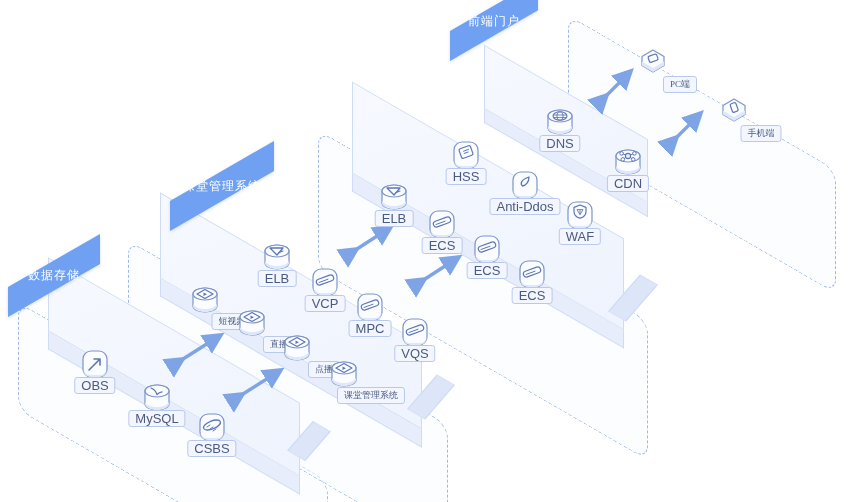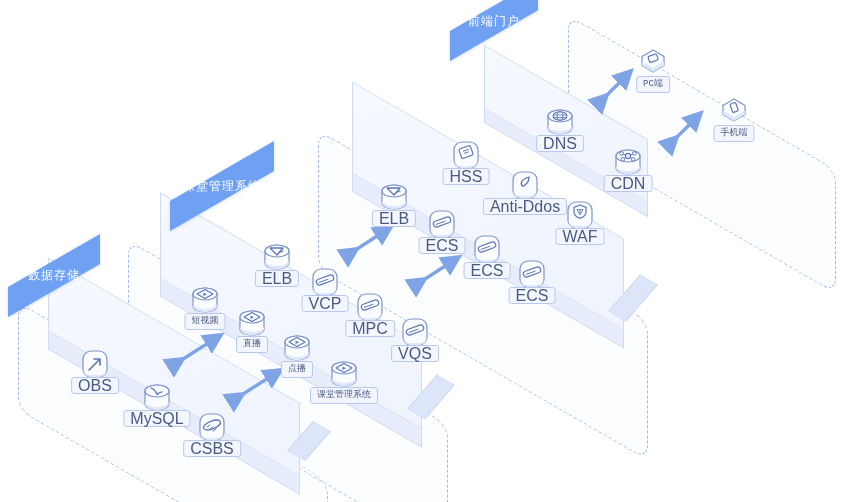--- a/index.html
+++ b/index.html
@@ -60,26 +60,26 @@
   .node .ico{
     position:absolute;left:50%;top:0;transform:translateX(-50%);
     width:40px;height:36px;
   }
   .node .lbl{
     position:absolute;left:50%;top:30px;transform:translateX(-50%);
     background:#f3f6fe;
     border:1px solid #b9c9ec;
     border-radius:3px;
     color:#4a5b82;
-    font-size:16px;
+    font-size:13px;
     line-height:13px;
     padding:1px 6px;
     white-space:nowrap;
   }
-  .node.cn .lbl{font-family:Liberation Mono, monospace;font-size:9px;}
+  .node.cn .lbl{font-family:Liberation Serif, serif;font-size:9px;margin-left:27px;}
 
   
   .arrow{position:absolute;}
   .arrow svg{display:block;overflow:visible;}
 </style>
 </head>
 <body>
 
 <div id="stage">
 

